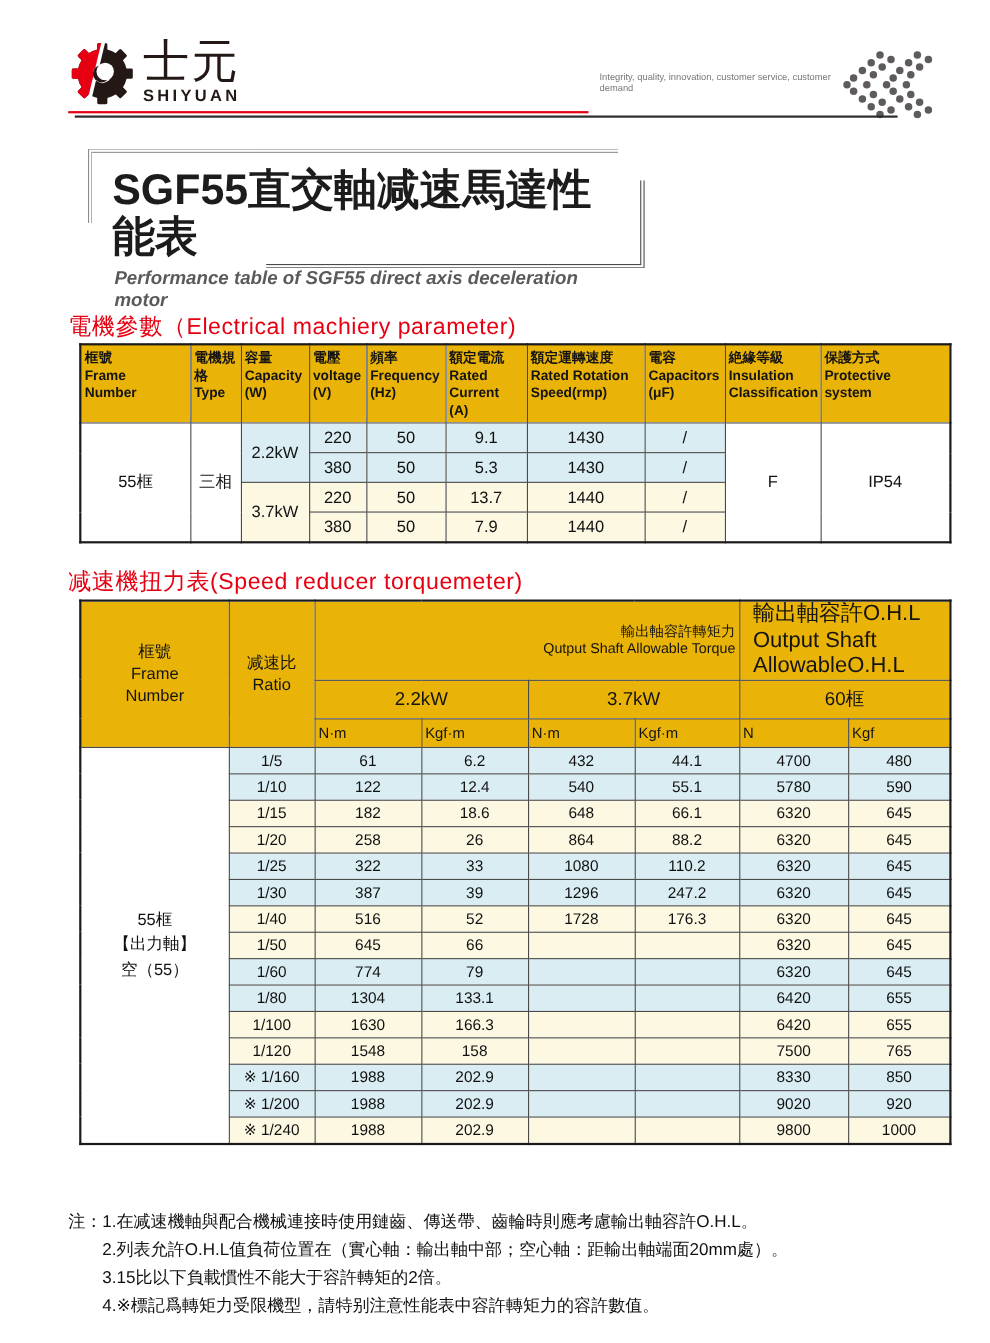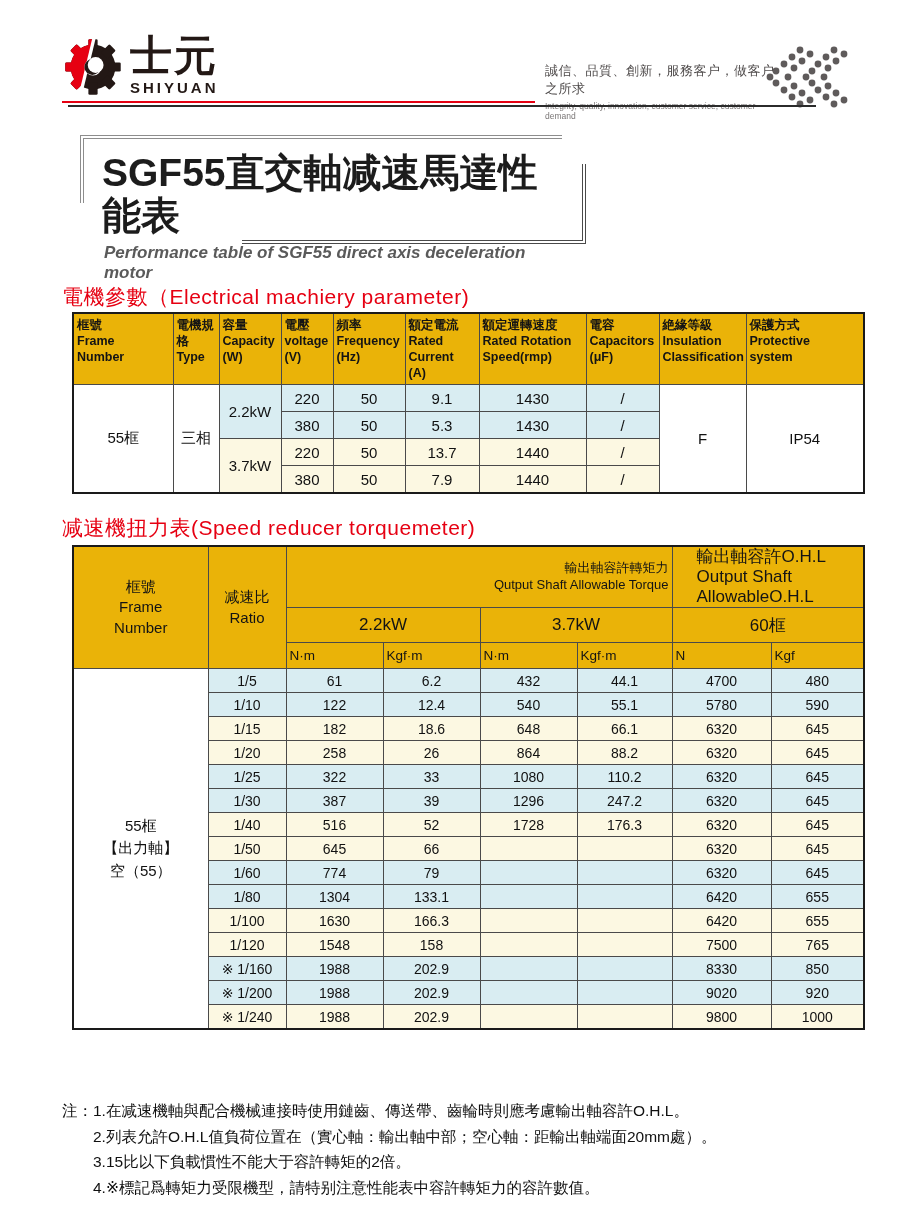--- a/index.html
+++ b/index.html
@@ -7,21 +7,21 @@
     width:900px;height:1221px;position:relative;background:#ffffff;
     font-family:"Liberation Sans","DejaVu Sans",sans-serif;color:#111;
   }
   .abs{position:absolute;}
   .pre{white-space:pre-line;}
 
   
   .logo-wrap{left:60px;top:34px;width:260px;height:70px;display:flex;align-items:flex-start;}
   .gear{width:66px;height:66px;}
   .brand{margin-left:4px;display:flex;flex-direction:column;}
-  .brand-zh{font-size:42px;font-weight:bold;color:#231815;line-height:1.05;letter-spacing:2px;}
+  .brand-zh{font-size:42px;font-weight:normal;color:#231815;line-height:1.05;letter-spacing:2px;}
   .brand-en{font-size:15px;font-weight:bold;color:#231815;letter-spacing:3px;margin-top:1px;}
   .tagline{left:545px;top:62px;width:240px;}
   .tagline-zh{font-size:13px;color:#4f4b4b;letter-spacing:0.5px;}
   .tagline-en{font-size:8.5px;color:#7a7676;margin-top:3px;}
   .chevrons{left:766px;top:46px;}
   .rule-red{left:62px;top:101px;width:473px;height:2px;background:#e60012;}
   .rule-black{left:68px;top:105px;width:748px;height:2px;background:#2b2b2b;}
 
   
   .title-block{left:90px;top:144px;width:486px;height:90px;}
@@ -49,21 +49,21 @@
 
   .tbl1{left:72px;top:312px;width:793px;}
   .tbl1 th{font-size:12.5px;line-height:1.28;text-align:left;vertical-align:top;padding:3px 3px;}
   .tbl1 td{font-size:15px;text-align:center;height:26px;}
   .tbl1 .hrow{height:66px;}
 
   .tbl2{left:72px;top:545px;width:793px;}
   .tbl2 th{font-weight:normal;vertical-align:middle;}
   .tbl2 .h-frame,.tbl2 .h-ratio{font-size:15px;line-height:1.35;text-align:center;}
   .tbl2 .h-group{font-size:13px;line-height:1.3;text-align:right;}
-  .tbl2 .h-ohl{font-size:17px;line-height:1.18;text-align:left;padding-left:24px;}
+  .tbl2 .h-ohl{font-size:20px;line-height:1.18;text-align:left;padding-left:12px;}
   .tbl2 .h-kw{font-size:17px;text-align:center;height:34px;}
   .tbl2 .h-unit{font-size:13.5px;text-align:left;height:25px;}
   .tbl2 .r1{height:56px;}
   .tbl2 td{font-size:14px;text-align:center;height:23px;}
   .tbl2 .frame-cell{background:#fff;font-size:15px;line-height:1.5;vertical-align:middle;}
 
   
   .notes{left:62px;top:1098px;width:810px;font-size:15.5px;line-height:1.66;color:#101010;}
   .note-first{display:flex;}
   .note-prefix{flex:0 0 auto;}
@@ -110,21 +110,20 @@
       <circle cx="54" cy="47" r="12" fill="#ffffff"></circle>
     </g>
   </svg>
   <div class="brand">
     <span class="brand-zh">士元</span>
     <span class="brand-en">SHIYUAN</span>
   </div>
 </div>
 
 <div class="abs tagline">
-  <div class="tagline-zh">誠信、品質、創新，服務客户，做客户之所求</div>
   <div class="tagline-en">Integrity, quality, innovation, customer service, customer demand</div>
 </div>
 
 <svg class="abs chevrons" width="100" height="62" viewBox="0 0 100 62">
   <g fill="#5f5b5b">
     <circle cx="34" cy="4" r="3.4"></circle>
       <circle cx="26" cy="11" r="3.4"></circle>
       <circle cx="18" cy="18" r="3.4"></circle>
       <circle cx="10" cy="25" r="3.4"></circle>
     <circle cx="4" cy="31" r="3.4"></circle>

